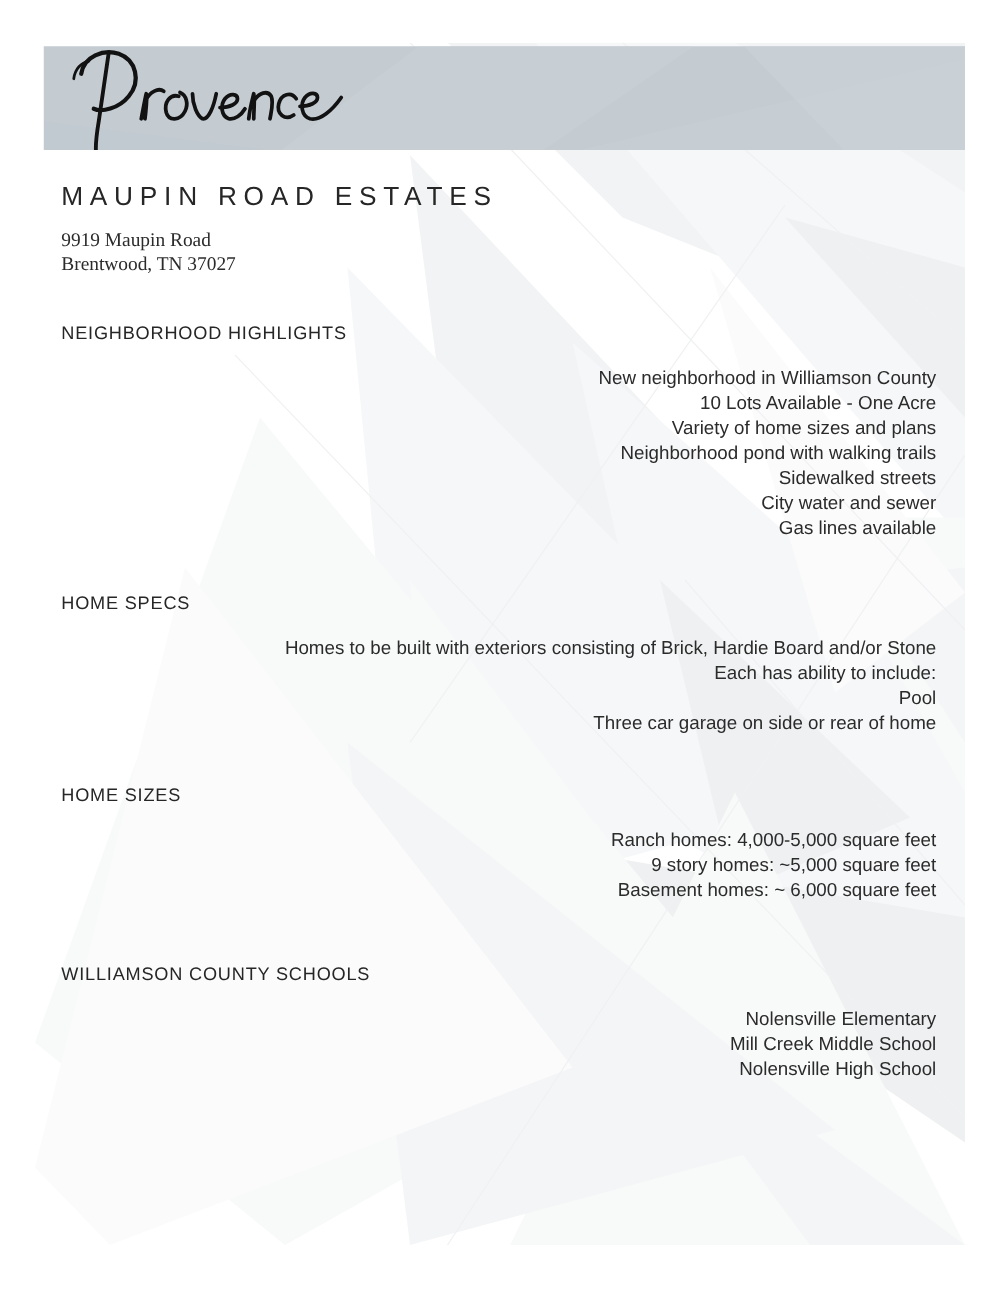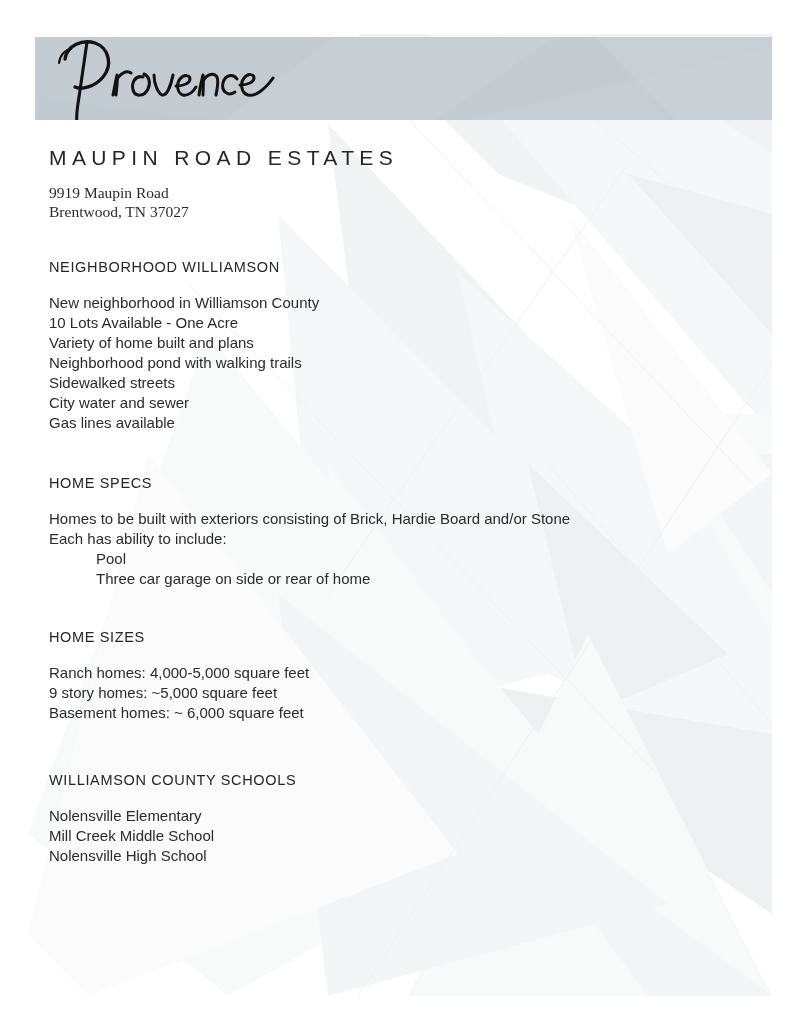--- a/index.html
+++ b/index.html
@@ -105,20 +105,21 @@
     letter-spacing: 0.65px;
     color: #262626;
     font-weight: 400;
     white-space: nowrap;
   }
 
   .section-body {
     font-size: 15px;
     line-height: 20px;
     color: #2b2b2b;
+    text-align: right;
   }
   .section-body div { white-space: nowrap; }
   .section-body .indent { padding-left: 47px; }
 
   .sp-h1 { height: 38px; }
   .sp-head-body { height: 18px; }
 </style>
 </head>
 <body>
 
@@ -210,26 +211,26 @@
 
     <h1 class="estate-title">MAUPIN ROAD ESTATES</h1>
 
     <div class="address">
       <div>9919 Maupin Road</div>
       <div>Brentwood, TN 37027</div>
     </div>
 
     <div class="sp-h1"></div>
     <div class="section">
-      <div class="section-heading">NEIGHBORHOOD WILLIAMSON</div>
+      <div class="section-heading">NEIGHBORHOOD HIGHLIGHTS</div>
       <div class="sp-head-body"></div>
       <div class="section-body">
         <div>New neighborhood in Williamson County</div>
         <div>10 Lots Available - One Acre</div>
-        <div>Variety of home built and plans</div>
+        <div>Variety of home sizes and plans</div>
         <div>Neighborhood pond with walking trails</div>
         <div>Sidewalked streets</div>
         <div>City water and sewer</div>
         <div>Gas lines available</div>
       </div>
     </div>
 
     <div style="height:42px"></div>
     <div class="section">
       <div class="section-heading">HOME SPECS</div>

